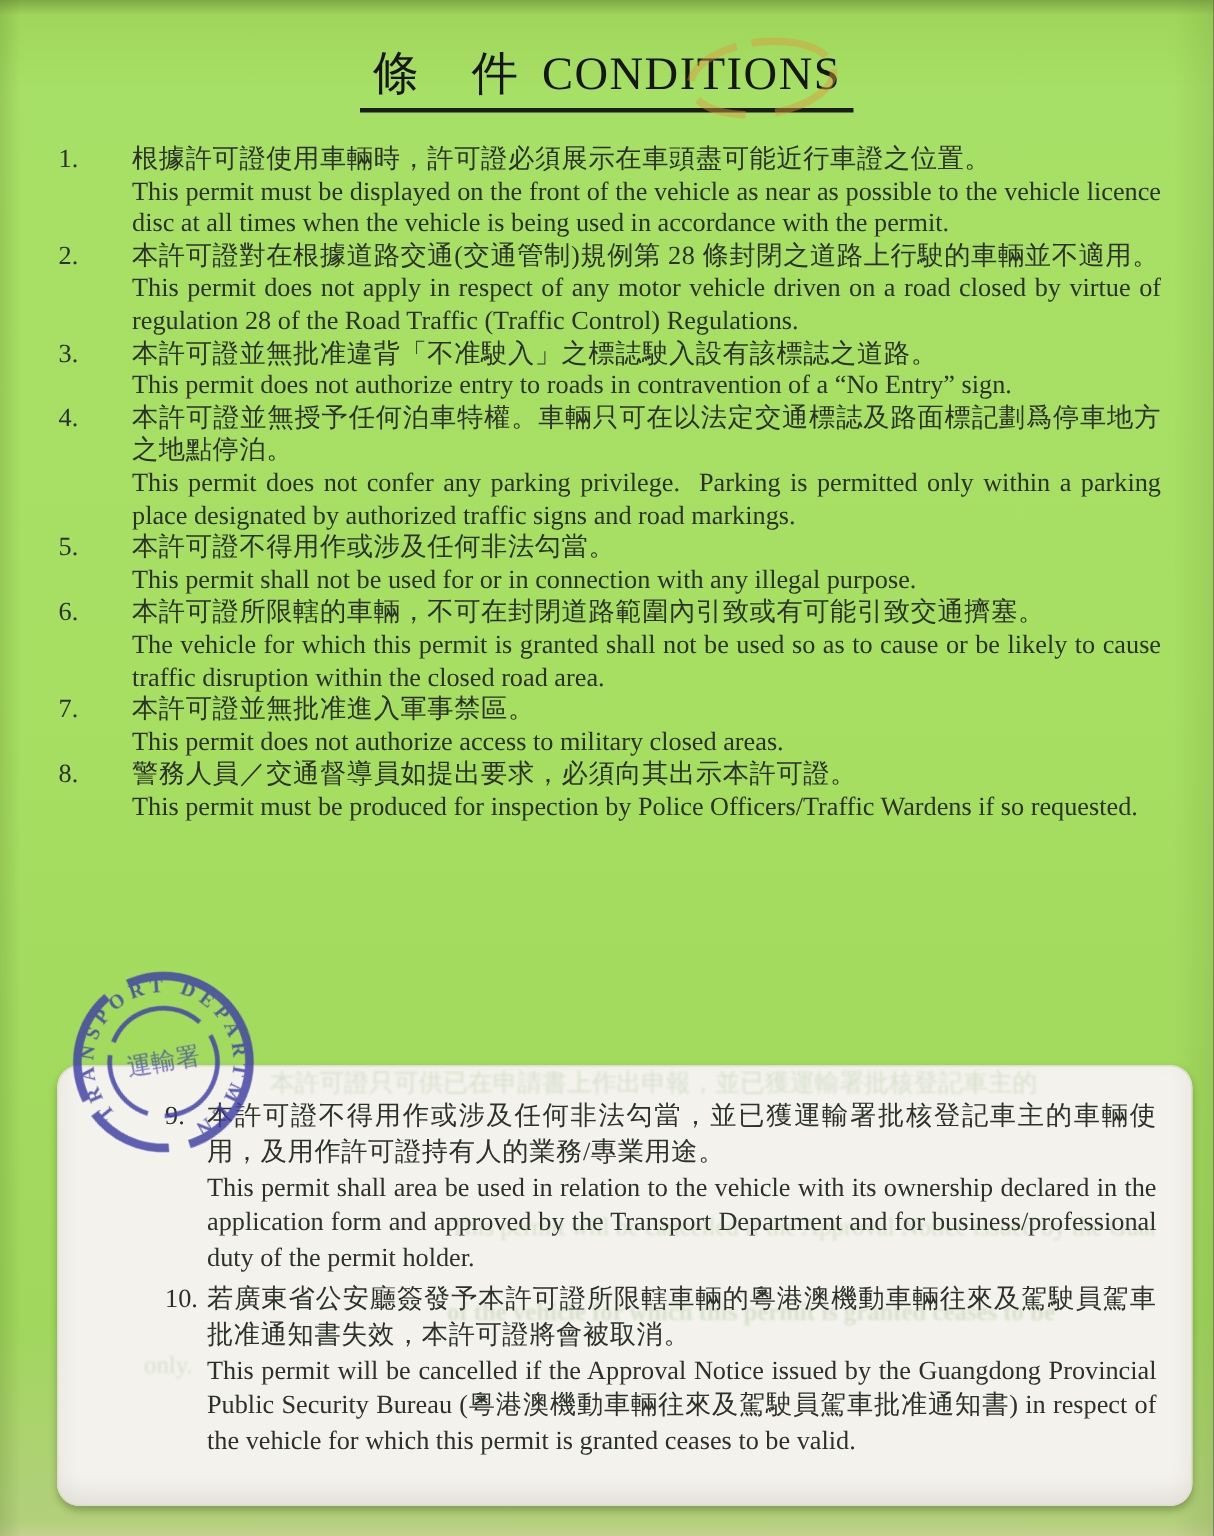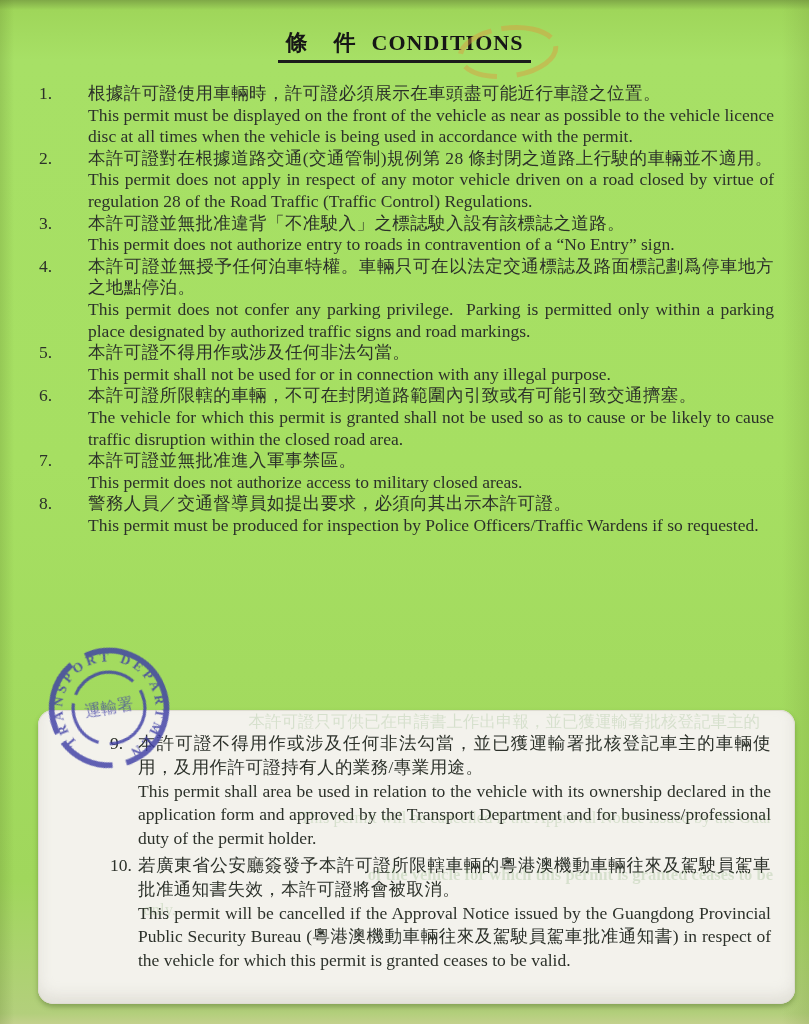--- a/index.html
+++ b/index.html
@@ -5,39 +5,39 @@
   html,body { margin:0; padding:0; background:#666; }
   .page {
     position:relative; width:809px; height:1024px; overflow:hidden;
     background:linear-gradient(180deg,#7fa847 0px,#9fd65a 10px,#a7e066 60px,#a6df62 45%,#a0d75c 86%,#b3cf7c 99%,#c3d18d 100%);
     font-family:"Liberation Serif","DejaVu Serif",serif;
     color:#2c312a;
   }
   .page::before{ content:""; position:absolute; inset:0; pointer-events:none;
     background:linear-gradient(90deg,rgba(90,120,40,.22) 0,rgba(90,120,40,0) 14px,rgba(90,120,40,0) 782px,rgba(110,140,55,.20) 100%); }
   .title-wrap { padding-top:28px; text-align:center; position:relative; }
-  .title { display:inline-block; font-weight:bold; font-size:22px; letter-spacing:1px;
+  .title { display:inline-block; font-weight:normal; font-size:31px; letter-spacing:1px;
     border-bottom:3.5px solid #1c1c1c; padding:0 8px 2px; color:#161616; }
   .title .zh { letter-spacing:2px; margin-right:14px; }
   .conds { padding:20px 35px 0 39px; }
   .cond { display:flex; }
   .num { flex:none; width:49px; font-size:17.5px; line-height:21.6px; }
   .body { flex:1; }
   .zh-line,.en-line { margin:0; font-size:17.5px; line-height:21.6px; text-align:justify; }
   .zh-line { letter-spacing:.4px; }
   
   .slip { position:absolute; left:38px; top:710px; width:757px; height:294px; z-index:2;
     background:#f3f2ec; border-radius:15px; box-sizing:border-box; padding:22px 24px 0 72px;
     box-shadow:0 3px 5px rgba(60,90,25,.38), inset 0 0 0 1px #dedcd2, inset 0 -8px 14px rgba(185,183,170,.30);
   }
   .slip .num { width:28px; line-height:23.8px; }
   .slip .zh-line,.slip .en-line { line-height:23.8px; }
   .slip .cond + .cond { margin-top:3px;justify-content:flex-end; }
   .ghost { position:absolute; color:#4e8c3a; opacity:.17; filter:blur(.6px);
-    font-size:16.5px; white-space:nowrap; overflow:hidden; pointer-events:none;text-align:right; }
+    font-size:16.5px; white-space:nowrap; overflow:hidden; pointer-events:none; }
   
   .stamp { position:absolute; left:46px; top:645px; width:126px; height:126px; z-index:5;
     transform:rotate(-22deg); opacity:.82; filter:blur(.4px); pointer-events:none; }
   
   .orange-ring { position:absolute; left:452px; top:22px; width:112px; height:60px;
     z-index:4; opacity:.45; pointer-events:none; }
 </style>
 </head>
 <body>
 

